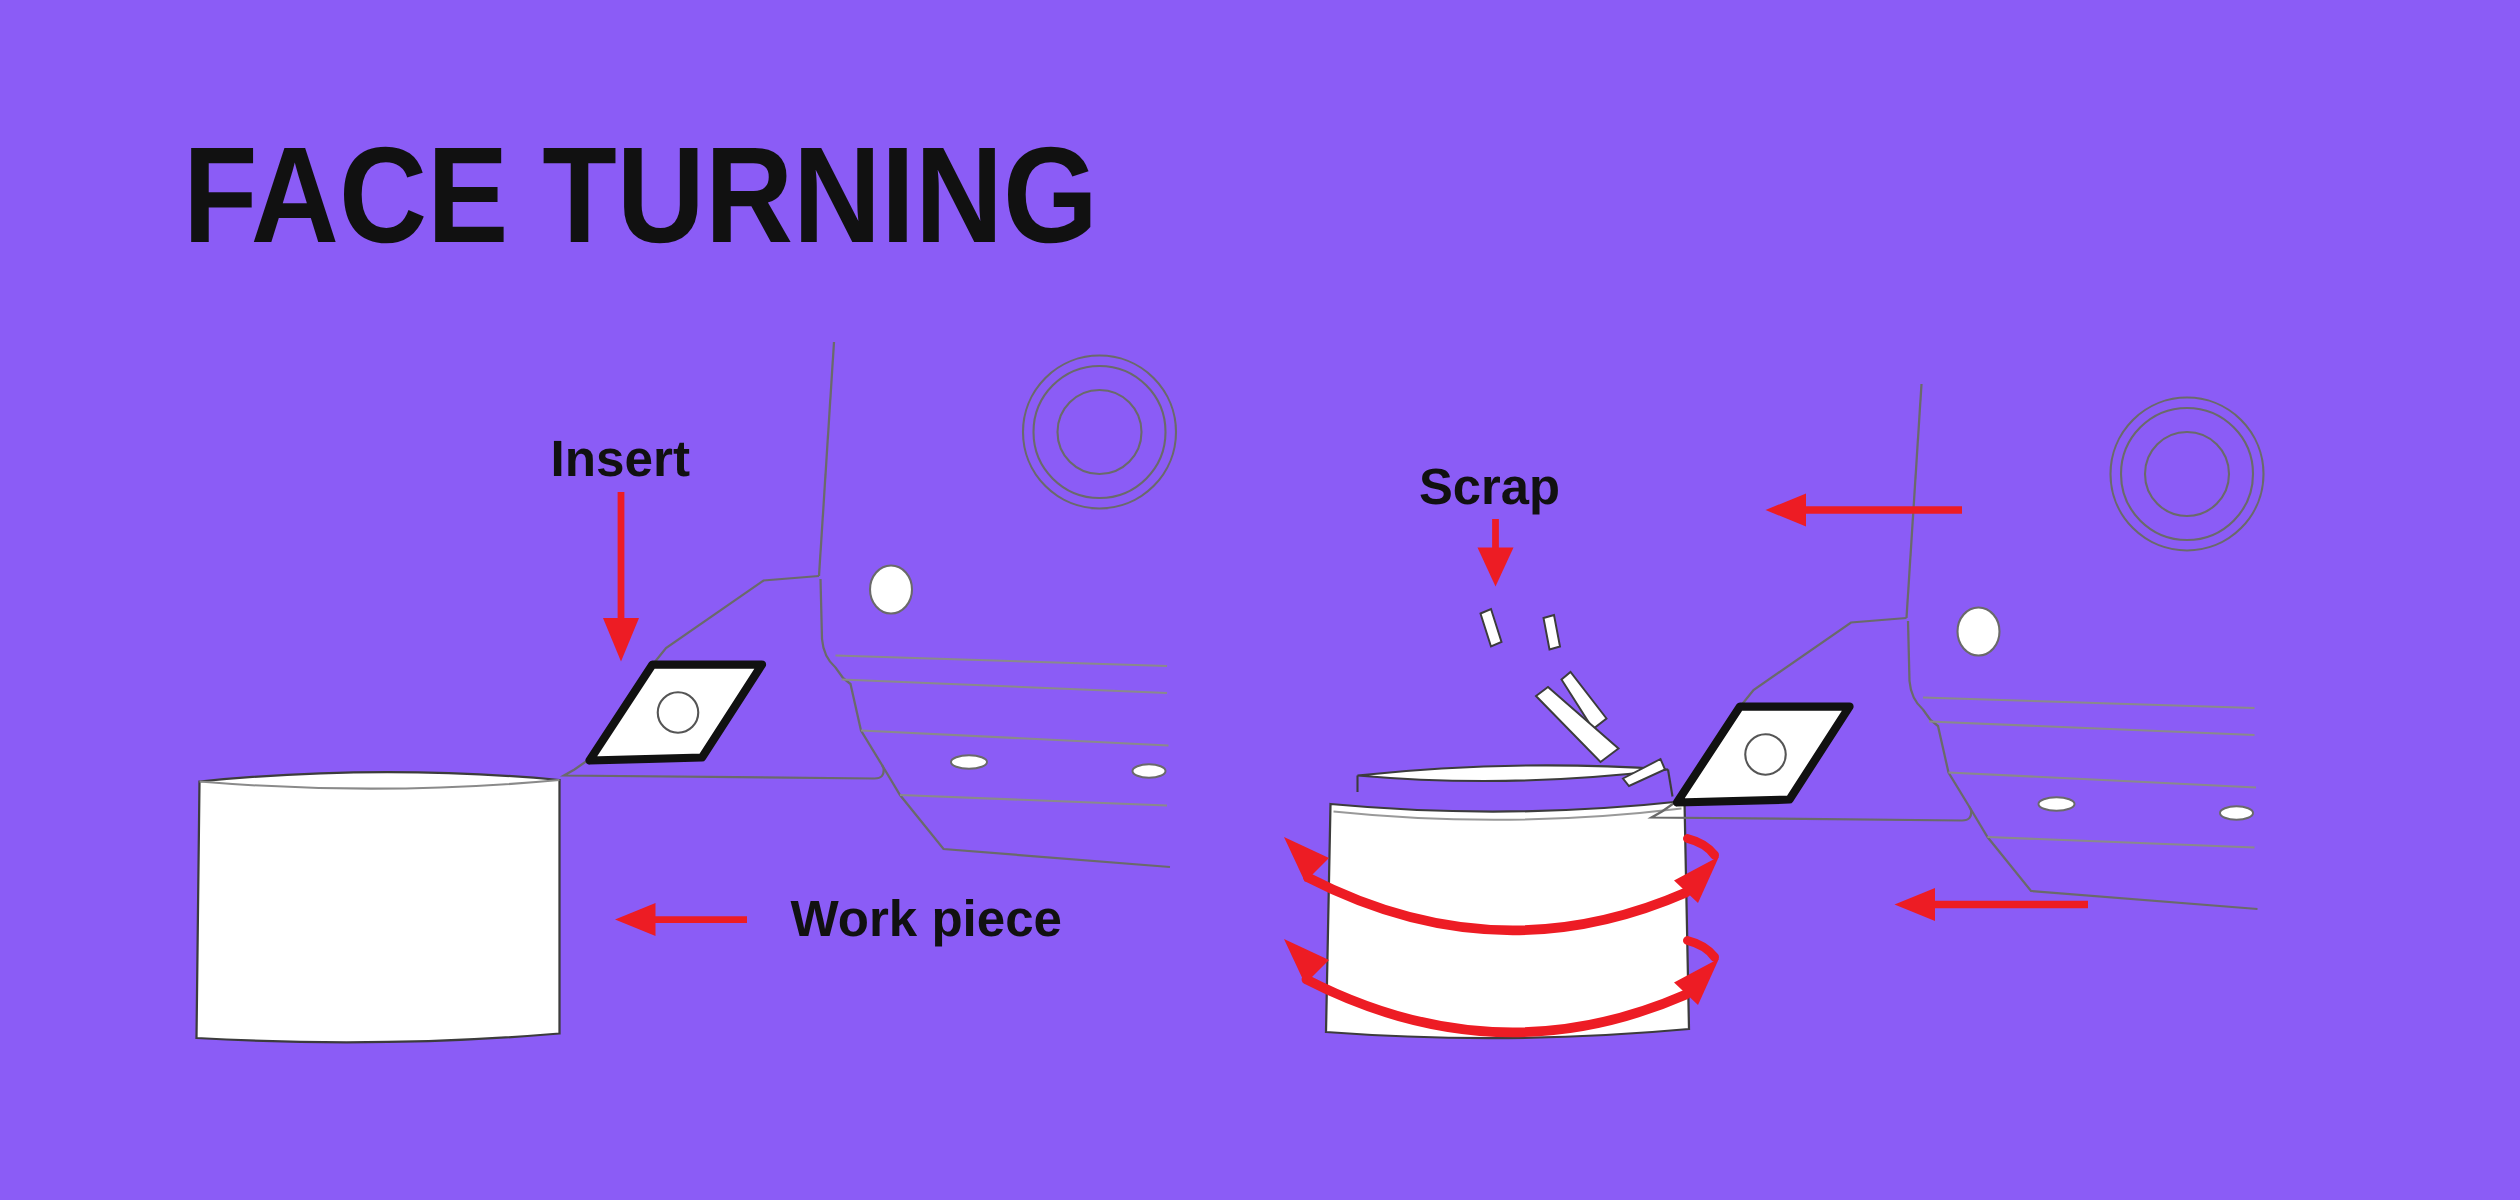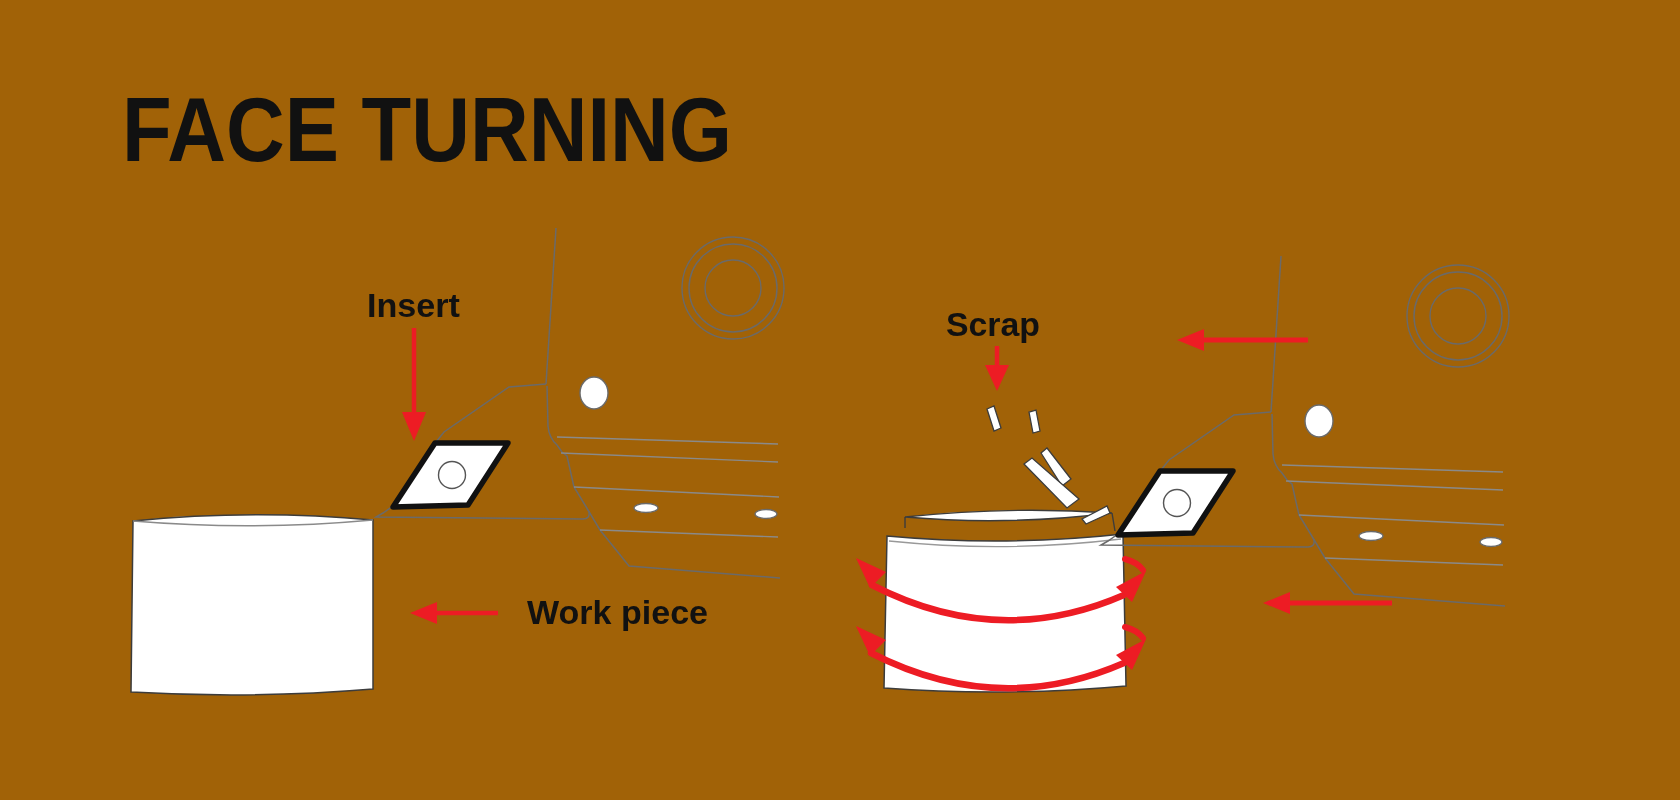--- a/index.html
+++ b/index.html
@@ -1,16 +1,16 @@
 <!DOCTYPE html>
 <html><head>
 <meta charset="utf-8">
 <style>
   html,body{margin:0;padding:0;background:#ffffff;}
-  #stage{position:relative;width:1680px;height:800px;background:#a16207;overflow:hidden;
+  #stage{position:relative;width:1680px;height:800px;background:#8b5cf6;overflow:hidden;
          font-family:"Liberation Sans", sans-serif;}
   svg{display:block;}
   text{font-family:"Liberation Sans", sans-serif;}
   .title-text{font-weight:800;font-size:91px;fill:#111111;letter-spacing:0px;}
   .label-text{font-weight:700;font-size:34px;fill:#111111;}
 </style>
 </head>
 <body>
 
 <div id="stage">

